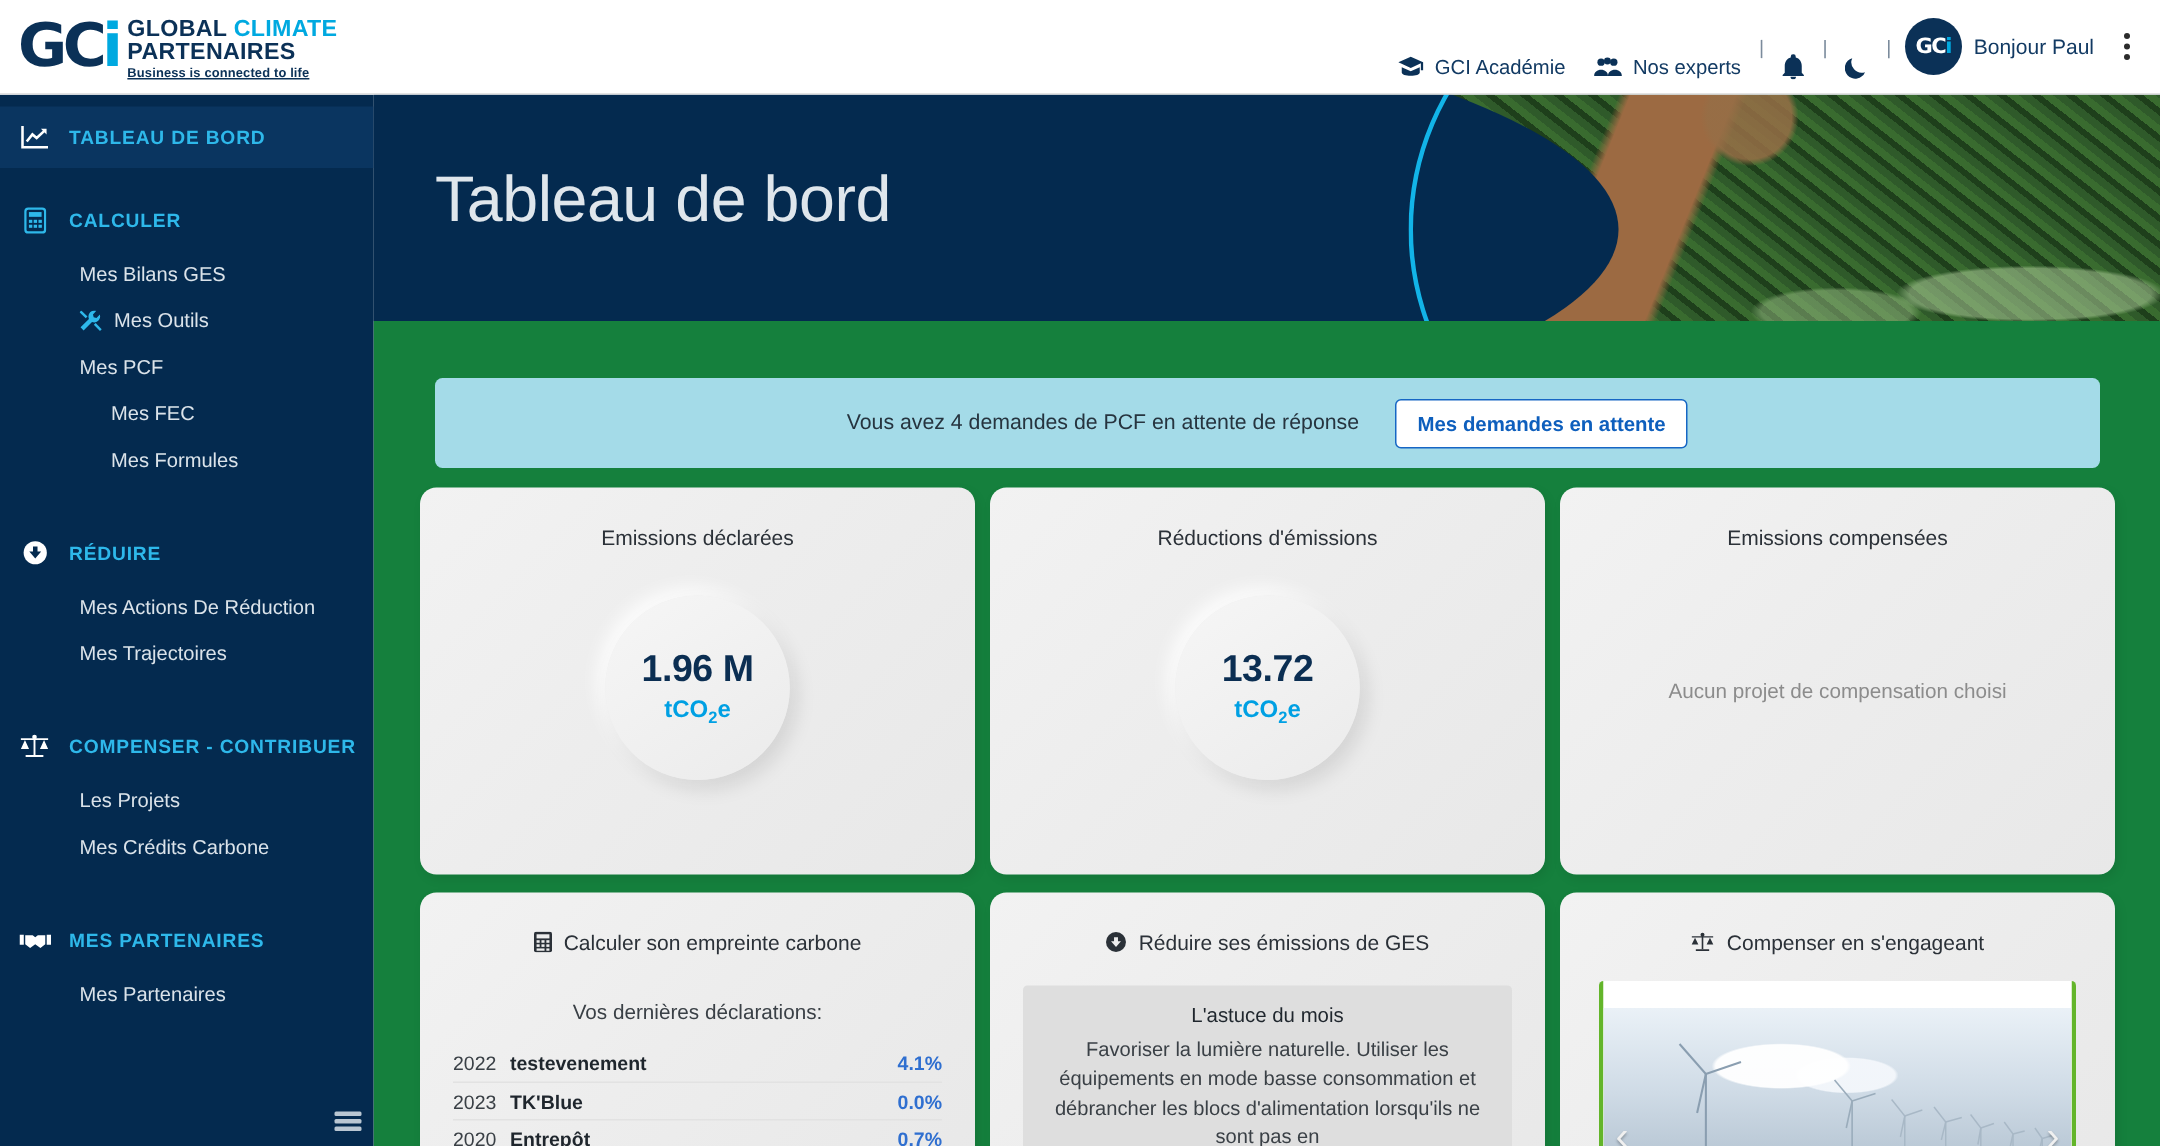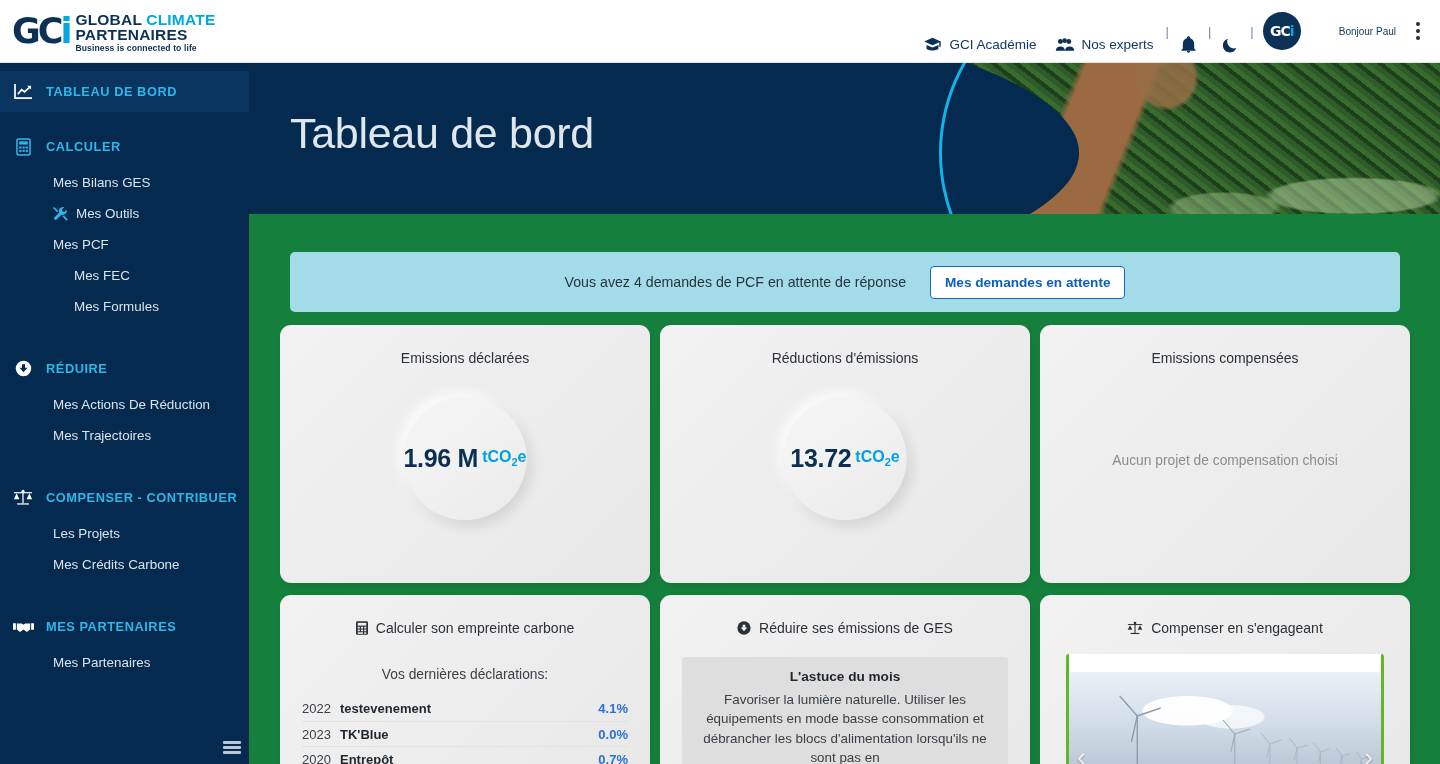--- a/index.html
+++ b/index.html
@@ -14,42 +14,42 @@
   
   .topbar {
     position: absolute; top: 0; left: 0;
     width: 1440px; height: 63px;
     background: #ffffff;
     display: flex; align-items: center;
     border-bottom: 1px solid #e3e3e3;
     z-index: 40;
   }
   .brand { display: flex; align-items: center; margin-left: 12px; gap: 6px; }
-  .brand-mark { font-weight: bold; font-size: 35px; color: #0b3157; letter-spacing: -3px;
+  .brand-mark { font-weight: bold; font-size: 40px; color: #0b3157; letter-spacing: -3px;
                 line-height: 38px; position: relative; font-family: "DejaVu Sans", sans-serif; }
   .brand-mark .tick { color: #00a9e0; }
   .brand-words { line-height: 1.0; padding-top: 2px; }
   .bw1 { font-size: 15.5px; font-weight: bold; letter-spacing: .2px; }
   .bw1 .dark { color: #0b3157; } .bw1 .cy { color: #00a9e0; }
   .bw2 { font-size: 15.5px; font-weight: bold; color: #0b3157; letter-spacing: .2px; }
-  .bw3 { font-size: 8.6px; font-weight: bold; color: #0b3157; letter-spacing: .1px; margin-top: 1px; }
+  .bw3 { font-size: 8.6px; font-weight: bold; color: #0b3157; letter-spacing: .1px; margin-top: 1px; text-decoration: underline; }
 
   .topnav { margin-left: auto; display: flex; align-items: center; gap: 0; padding-right: 14px; }
   .tn-item { display: flex; align-items: center; gap: 7px; color: #123a63; font-size: 13.5px;
              padding: 0 9px; cursor: pointer; margin-top: 27px; }
   .tn-sep { color: #7b8b9c; font-size: 13px; padding: 0 3px; }
   .tn-icon { display: inline-flex; align-items: center; justify-content: center; color: #0b3157; }
   .avatar {
     width: 38px; height: 38px; border-radius: 50%; background: #0b3157;
     color: #fff; display: flex; align-items: center; justify-content: center;
     font-weight: bold; font-size: 14px; letter-spacing: -1px; margin: 0 8px 0 6px;
     font-family: "DejaVu Sans", sans-serif;
   }
   .avatar .cy { color: #00a9e0; }
-  .greet { color: #123a63; font-size: 10px; margin-right: 14px; margin-left: 30px; }
+  .greet { color: #123a63; font-size: 14px; margin-right: 14px; }
   .kebab { display: flex; flex-direction: column; gap: 3px; padding: 6px; cursor: pointer; }
   .kebab i { width: 4px; height: 4px; background: #2b2b2b; border-radius: 50%; display: block; }
 
   
   .sidebar {
     position: absolute; top: 63px; left: 0;
     width: 249px; height: 701px;
     background: #042a4f;
     z-index: 30;
     overflow: hidden;
@@ -149,21 +149,21 @@
   }
   .card-title {
     text-align: center; font-size: 14px; color: #2b3138;
     padding-top: 25px; display: flex; align-items: center; justify-content: center; gap: 8px;
   }
   .donut {
     position: absolute; left: 50%; transform: translateX(-50%);
     top: 72px; width: 123px; height: 123px; border-radius: 50%;
     background: linear-gradient(145deg, #f6f6f6, #ebebeb);
     box-shadow: 5px 6px 13px rgba(0,0,0,.10), -5px -5px 12px rgba(255,255,255,.85);
-    display: flex; flex-direction: row; align-items: center; justify-content: center; gap: 4px;
+    display: flex; flex-direction: column; align-items: center; justify-content: center; gap: 4px;
   }
   .donut-val { font-size: 25px; font-weight: bold; color: #0b2e52; letter-spacing: -.3px; }
   .donut-unit { font-size: 16px; font-weight: bold; color: #00a0e3; }
   .donut-unit sub { font-size: 11px; }
   .empty-msg {
     position: absolute; left: 0; right: 0; top: 128px;
     text-align: center; color: #8c8c8c; font-size: 13.8px;
   }
 
   .mini-label { text-align: center; font-size: 13.8px; color: #3a4046; margin-top: 31px; }
@@ -174,21 +174,21 @@
   }
   .decl-row:first-child { border-top: none; }
   .decl-year { width: 38px; color: #3a4046; }
   .decl-name { flex: 1; font-weight: bold; color: #1f262d; }
   .decl-pct { color: #2f6fd0; font-weight: bold; }
 
   .tip-box {
     margin: 21px 22px 0 22px; background: #dedede; border-radius: 3px;
     padding: 12px 14px 14px; text-align: center;
   }
-  .tip-title { font-size: 13.6px; font-weight: bold; color: #1f262d; margin-bottom: 6px; }
+  .tip-title { font-size: 13.6px; font-weight: normal; color: #1f262d; margin-bottom: 6px; }
   .tip-body { font-size: 13.4px; color: #3a4046; line-height: 19.3px; }
 
   .carousel {
     margin: 18px 26px 0 26px; background: #ffffff; border-radius: 3px;
     height: 120px; position: relative; overflow: hidden;
     border-left: 3px solid #63b52a; border-right: 3px solid #63b52a;
   }
   .carousel-img {
     position: absolute; left: 0; right: 0; top: 18px; bottom: 0;
     background:

